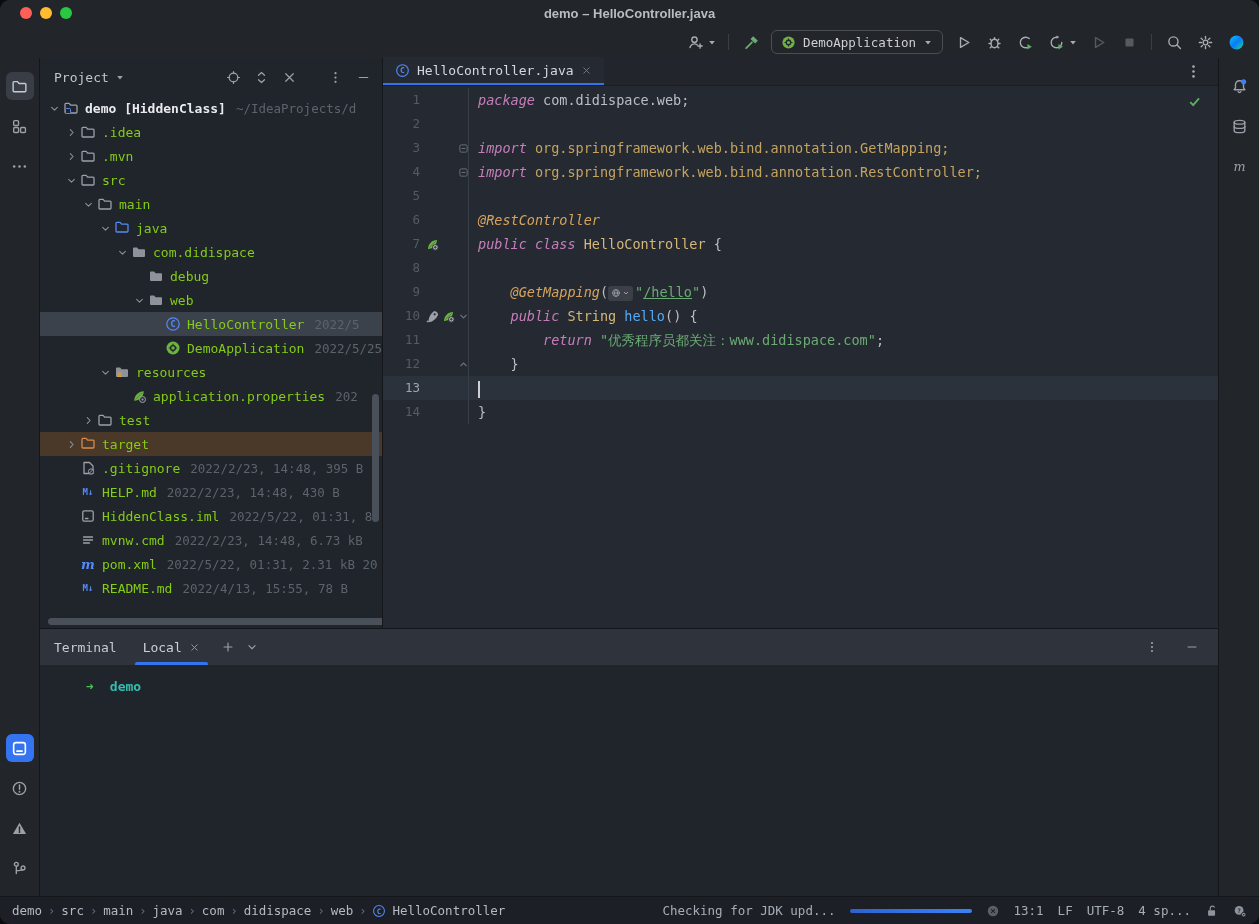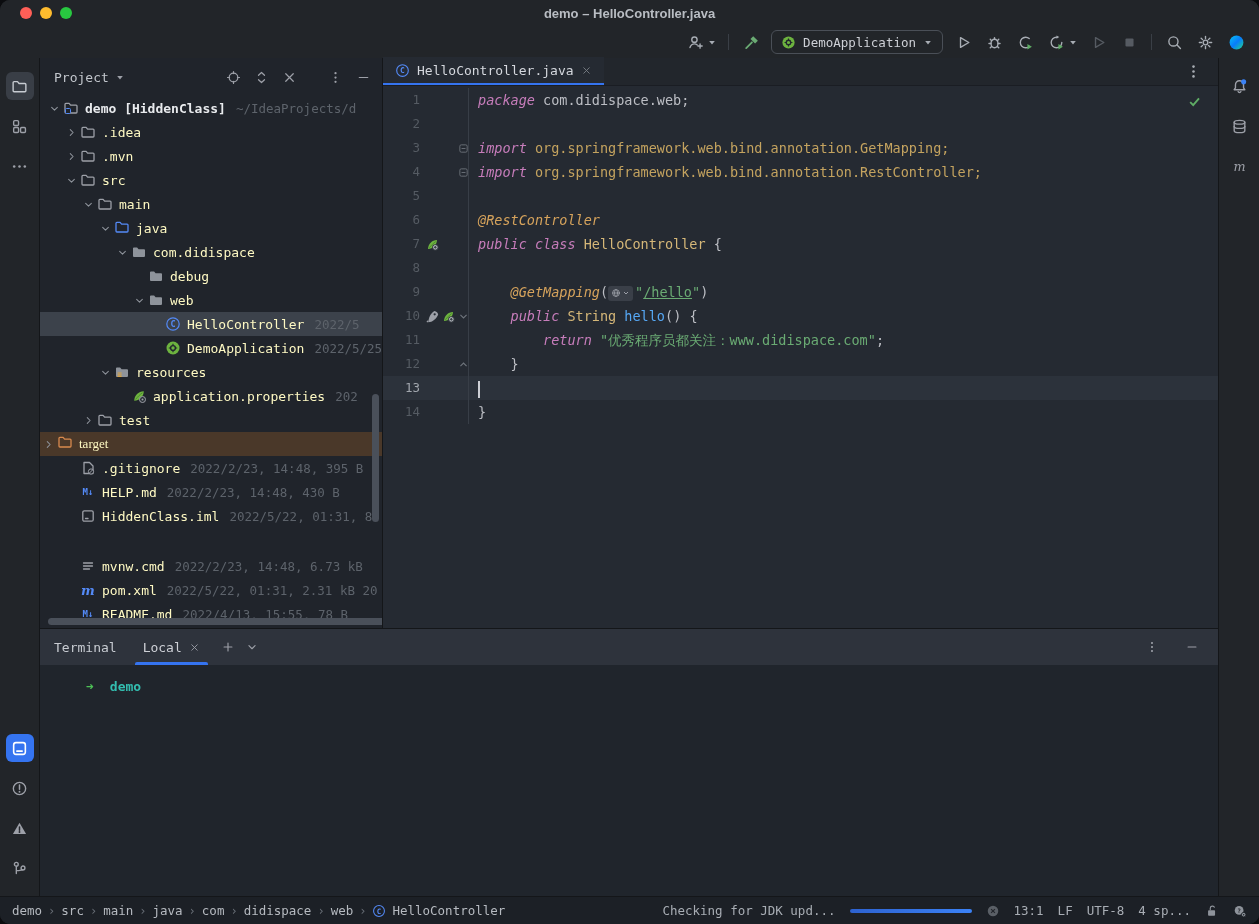--- a/index.html
+++ b/index.html
@@ -48,21 +48,21 @@
   .phicons .pbtn svg{width:15px;height:15px;}
   .phicons .gap{width:8px;}
   .tree{flex:1;overflow:hidden;position:relative;}
   .trow{height:24px;display:flex;align-items:center;white-space:nowrap;overflow:hidden;}
   .trow.selgray{background:#3C424B;}
   .trow.selbrown{background:#4A3829;}
   .chev{width:16px;display:inline-flex;justify-content:center;color:#8E939B;flex:none;}
   .chev svg{width:13px;height:13px;}
   .ticon{width:18px;display:inline-flex;justify-content:center;margin-right:5px;flex:none;color:#9DA0A8;}
   .ticon svg{width:16px;height:16px;}
-  .tlabel{color:#fef9c3;}
+  .tlabel{color:#84cc16;}
   .tlabel.bold{color:#E8EAED;font-weight:bold;}
   .textra{color:#5D636B;margin-left:10px;font-size:12.5px;}
   .vscroll{position:absolute;right:3px;top:336px;width:7px;height:128px;border-radius:4px;background:#4A505A;}
   .hscroll{position:absolute;left:8px;bottom:3px;width:545px;height:7px;border-radius:4px;background:#4A505A;}
   
   .editor{flex:1;display:flex;flex-direction:column;min-width:0;background:#252A32;}
   .tabbar{height:28px;background:#22262C;border-bottom:1px solid #1A1D23;display:flex;align-items:flex-end;}
   .tab{height:28px;display:flex;align-items:center;gap:7px;padding:0 12px;background:#252A32;
     border-bottom:2px solid #3574F0;color:#D5D8DE;}
   .tab .ic16 svg{width:15px;height:15px;display:block;}
@@ -503,21 +503,21 @@
                     <path d="M6.5 4.5 10 8l-3.5 3.5" fill="none" stroke="currentColor" stroke-width="1.3" stroke-linecap="round" stroke-linejoin="round"></path>
                   </svg>
                 </span>
                 <span class="ticon">
                   <svg viewBox="0 0 16 16" xmlns="http://www.w3.org/2000/svg">
                     <path d="M2 4.3c0-.5.4-.9.9-.9h3.2l1.5 1.8h5.5c.5 0 .9.4.9.9v6c0 .5-.4.9-.9.9H2.9c-.5 0-.9-.4-.9-.9z" fill="none" stroke="currentColor" stroke-width="1.3" stroke-linecap="round" stroke-linejoin="round"></path>
                   </svg>
                 </span>
                 <span class="tlabel">test</span>
               </div>
-              <div class="trow selbrown" style=" font-family: Liberation Serif, serif;">
+              <div class="trow selbrown" style="padding-left: 23px;">
                 <span class="chev">
                   <svg viewBox="0 0 16 16" xmlns="http://www.w3.org/2000/svg">
                     <path d="M6.5 4.5 10 8l-3.5 3.5" fill="none" stroke="currentColor" stroke-width="1.3" stroke-linecap="round" stroke-linejoin="round"></path>
                   </svg>
                 </span>
                 <span class="ticon">
                   <span style="color:#D98A4E"><svg viewBox="0 0 16 16" xmlns="http://www.w3.org/2000/svg">
                       <path d="M2 4.3c0-.5.4-.9.9-.9h3.2l1.5 1.8h5.5c.5 0 .9.4.9.9v6c0 .5-.4.9-.9.9H2.9c-.5 0-.9-.4-.9-.9z" fill="none" stroke="currentColor" stroke-width="1.3" stroke-linecap="round" stroke-linejoin="round"></path>
                     </svg></span>
                 </span>
@@ -547,21 +547,21 @@
                 <span class="chev"></span>
                 <span class="ticon">
                   <svg viewBox="0 0 16 16" xmlns="http://www.w3.org/2000/svg">
                     <rect x="2.8" y="2.8" width="10.4" height="10.4" rx="1.5" fill="none" stroke="currentColor" stroke-width="1.3" stroke-linecap="round" stroke-linejoin="round"></rect>
                     <path d="M5.5 10.5h2.5" fill="none" stroke="currentColor" stroke-width="1.3" stroke-linecap="round" stroke-linejoin="round"></path>
                   </svg>
                 </span>
                 <span class="tlabel">HiddenClass.iml</span>
                 <span class="textra">2022/5/22, 01:31, 8</span>
               </div>
-              <div class="trow" style="padding-left: 23px; margin-top: 26px;">
+              <div class="trow" style="padding-left: 23px;">
                 <span class="chev"></span>
                 <span class="ticon">
                   <svg viewBox="0 0 16 16" xmlns="http://www.w3.org/2000/svg">
                     <path d="M3.5 5h9M3.5 8h9M3.5 11h6" fill="none" stroke="currentColor" stroke-width="1.3" stroke-linecap="round" stroke-linejoin="round"></path>
                   </svg>
                 </span>
                 <span class="tlabel">mvnw.cmd</span>
                 <span class="textra">2022/2/23, 14:48, 6.73 kB</span>
               </div>
               <div class="trow" style="padding-left: 23px;">

